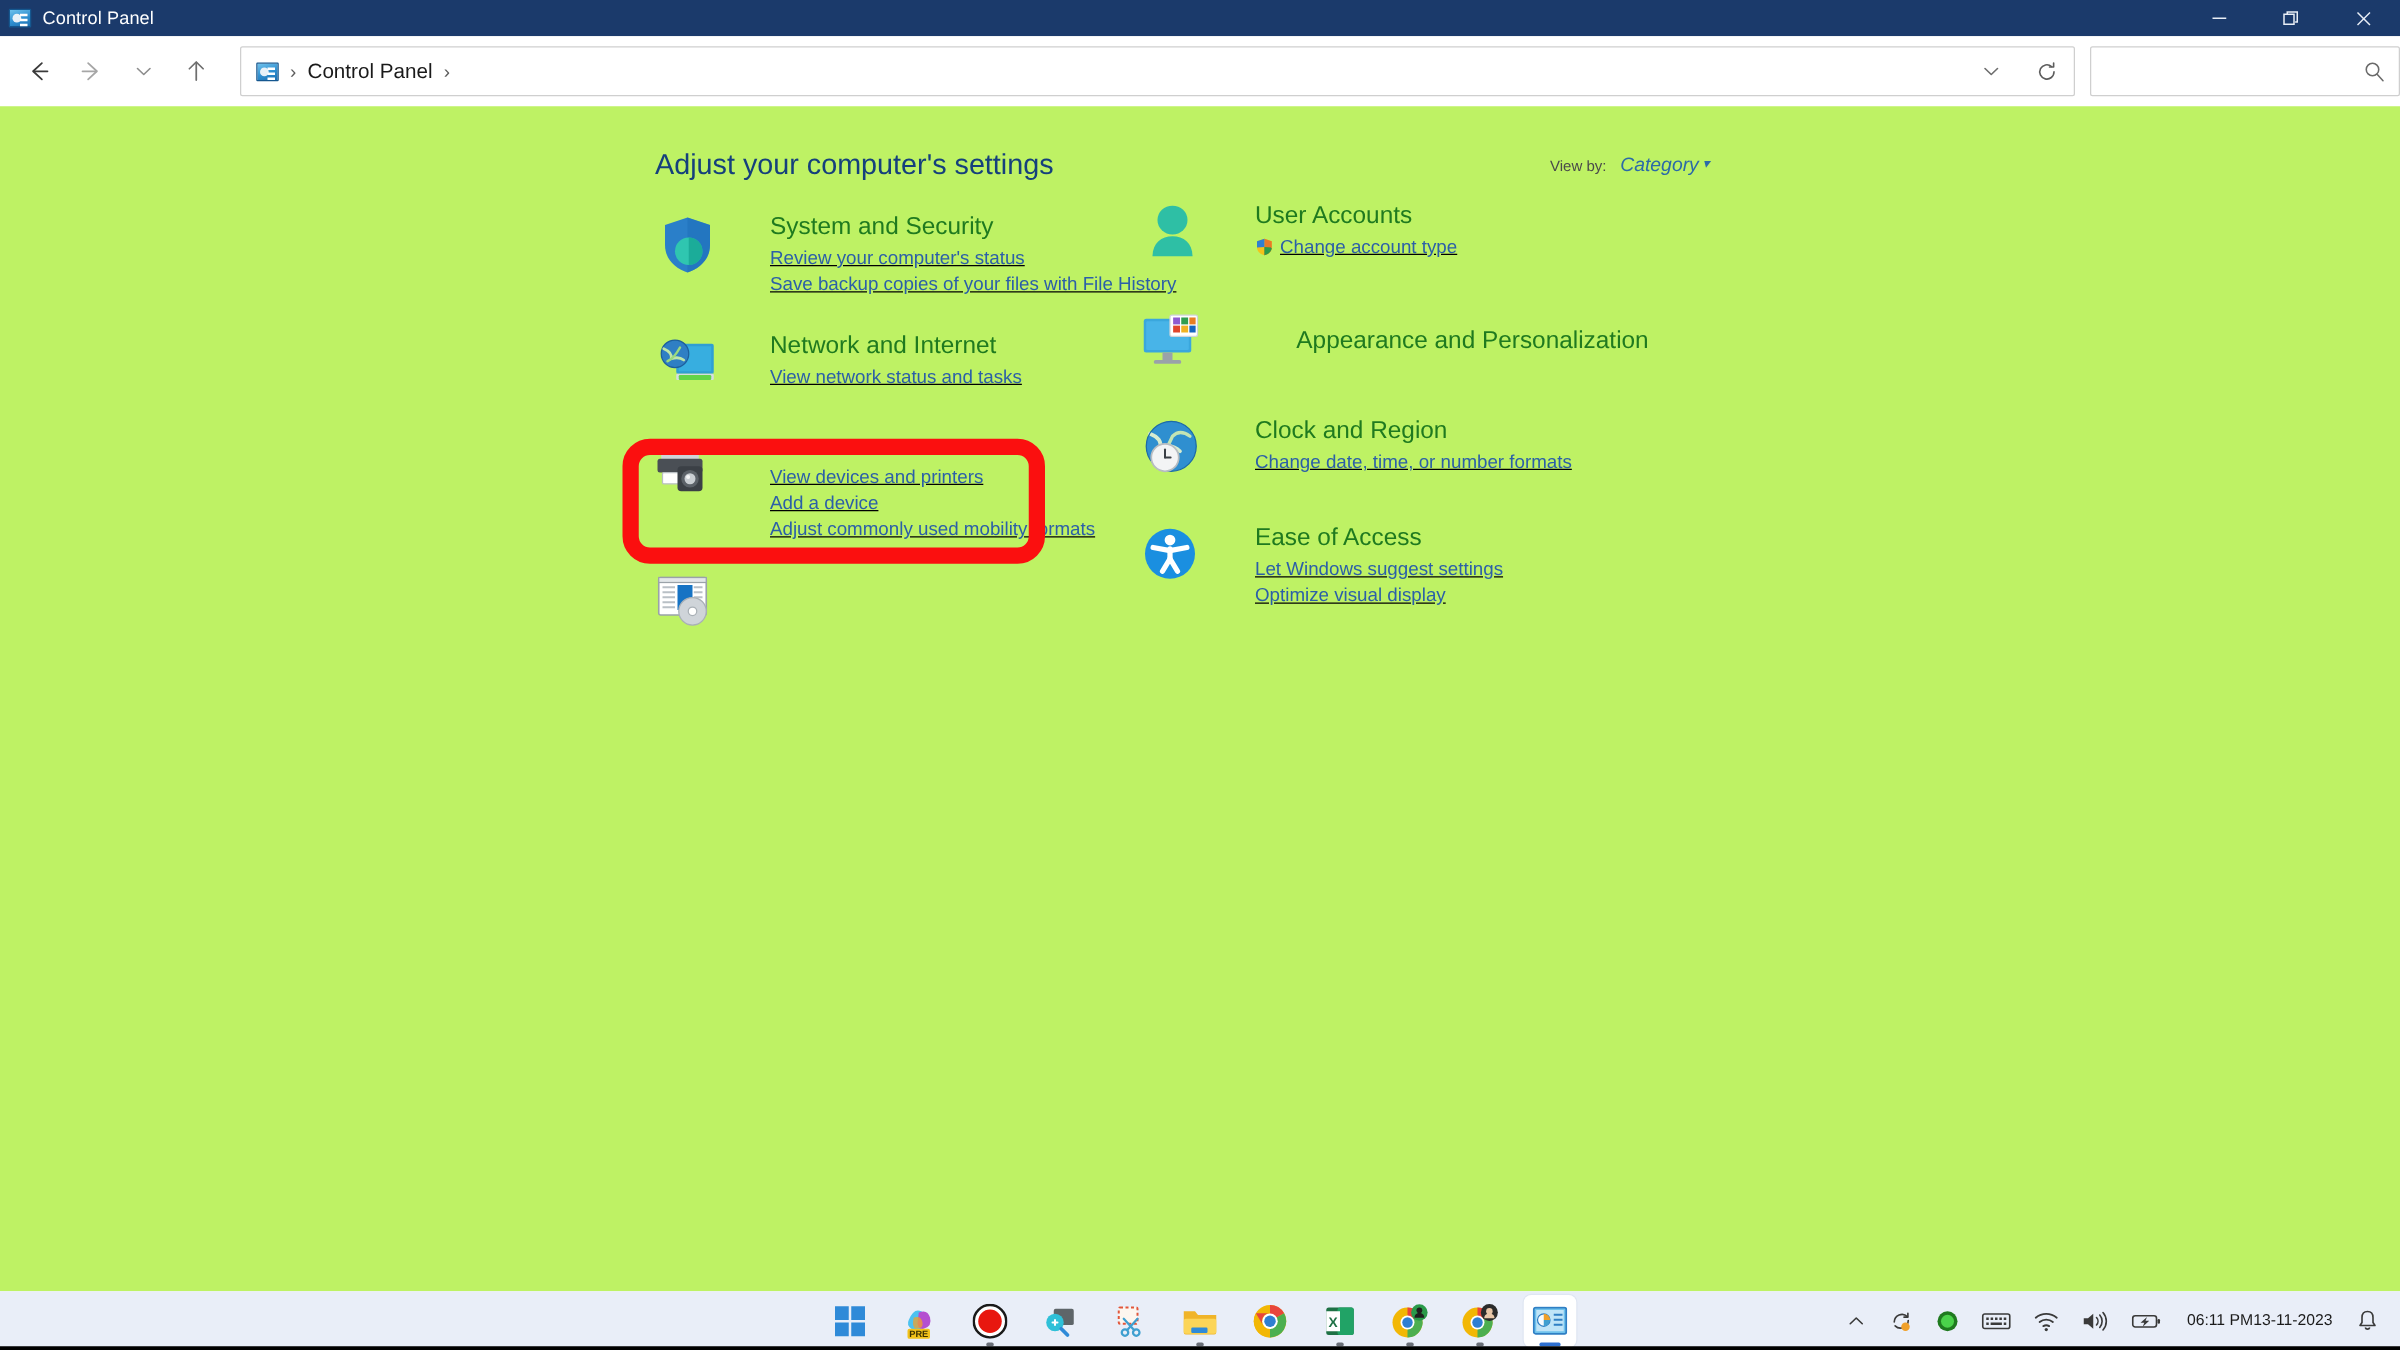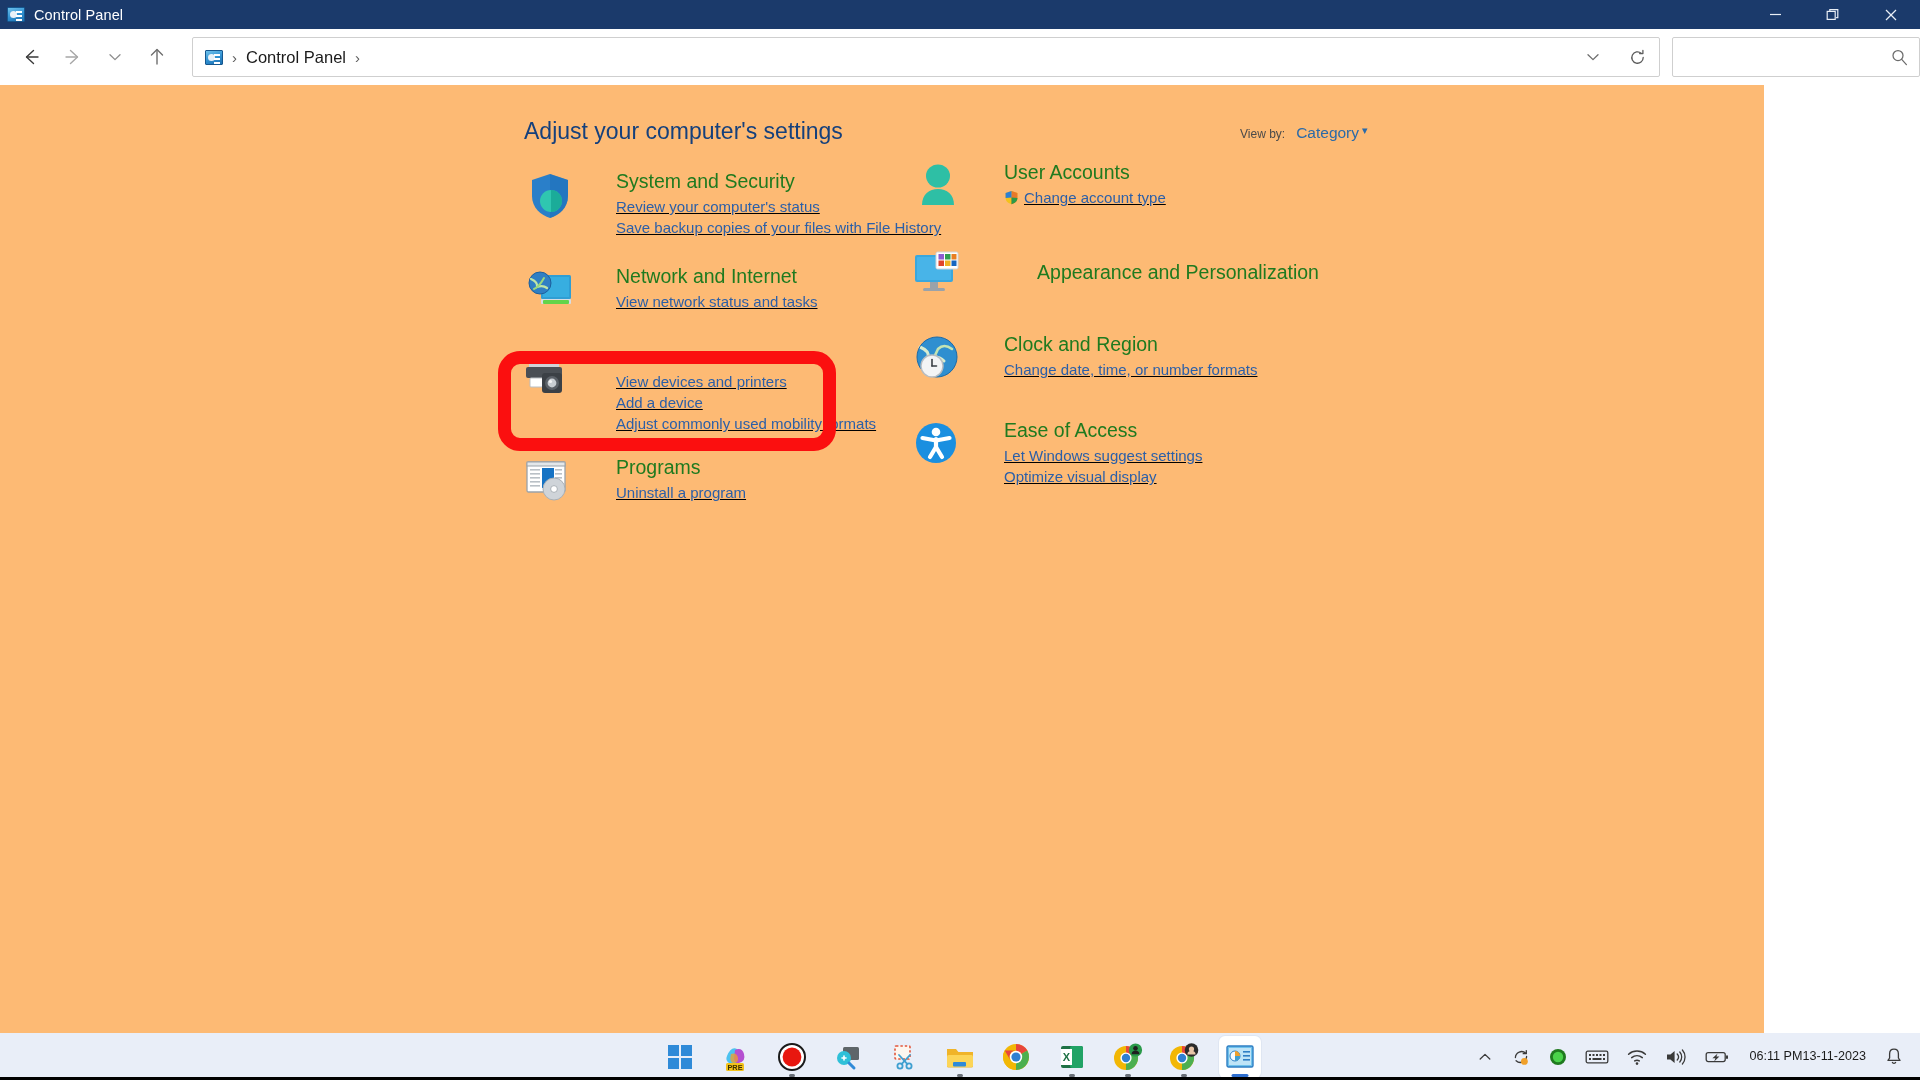--- a/index.html
+++ b/index.html
@@ -69,22 +69,22 @@
   }
   #search-input {
     border: 0; outline: 0; background: transparent; height: 36px;
     width: 208px; margin-left: 8px; font-size: 14px;
     font-family: "Liberation Sans", sans-serif; color: #222;
   }
   #search-icon { position: absolute; right: 10px; top: 10px; }
 
   
   #content {
-    position: absolute; left: 0; top: 85px; width: 1764px; height: 948px;
-    background: #fdba74;
+    position: absolute; left: 0; top: 85px; width: 1920px; height: 948px;
+    background: #bef264;
   }
   #page-title {
     position: absolute; left: 524px; top: 33px;
     font-size: 23px; color: #15407c; font-weight: 400; white-space: nowrap;
   }
   #viewby {
     position: absolute; left: 1240px; top: 39px;
     display: flex; align-items: baseline; gap: 11px; white-space: nowrap;
   }
   #viewby-label { font-size: 12px; color: #4a4a4a; }
@@ -257,21 +257,21 @@
     </span>
   </div>
 </div>
 
 <div id="content">
 
   <div id="page-title">Adjust your computer's settings</div>
 
   <div id="viewby">
     <span id="viewby-label">View by:</span>
-    <span style="display:flex;align-items:flex-start;">
+    <span style="display:flex;align-items:flex-start;font-style:italic;">
       <span id="viewby-value">Category</span>
       <span id="viewby-caret">▾</span>
     </span>
   </div>
 
   <div class="col" id="col-left">
 
     <div class="cat" id="cat-system">
       <div class="cat-icon">
         <svg width="52" height="52" viewBox="0 0 52 52">
@@ -341,24 +341,20 @@
             <rect x="31" y="13" width="7" height="1.6"></rect>
               <rect x="31" y="17" width="7" height="1.6"></rect>
             <rect x="31" y="21" width="7" height="1.6"></rect>
           </g>
           <rect x="18" y="12" width="12" height="20" fill="#1673c4"></rect>
           <circle cx="30" cy="33" r="11" fill="#cfd4d9"></circle>
           <circle cx="30" cy="33" r="11" fill="none" stroke="#a9b0b6" stroke-width="1"></circle>
           <circle cx="30" cy="33" r="3.4" fill="#ffffff" stroke="#a9b0b6" stroke-width="1"></circle>
         </svg>
       </div>
-      <div class="cat-body">
-        <a class="cat-title">Programs</a>
-        <a class="cat-link">Uninstall a program</a>
-      </div>
     </div>
   </div>
 
   <div class="col" id="col-right">
 
     <div class="cat" id="cat-useraccount">
       <div class="cat-icon">
         <svg width="52" height="52" viewBox="0 0 52 52">
           <ellipse cx="26" cy="15" rx="12" ry="11.5" fill="#2ebfa5"></ellipse>
           <path d="M10 44 C10 33.5 17.2 28 26 28 C34.8 28 42 33.5 42 44 Z" fill="#2ebfa5"></path>

